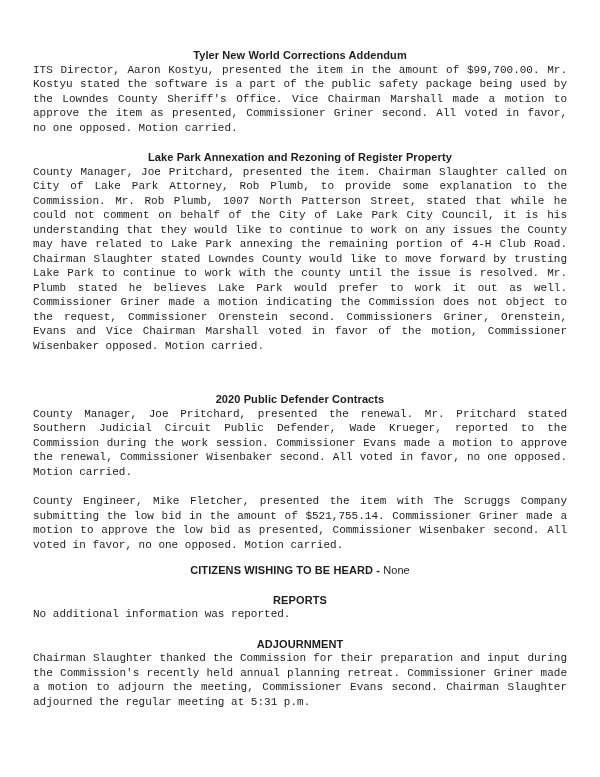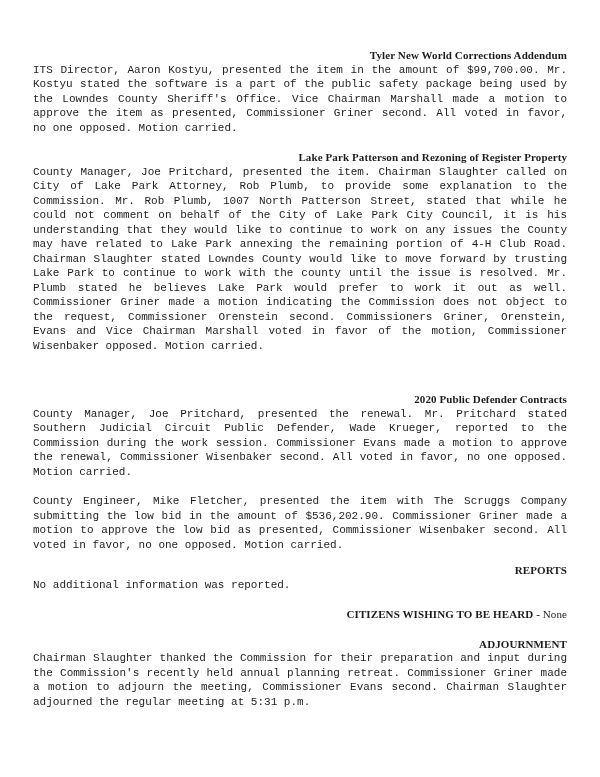--- a/index.html
+++ b/index.html
@@ -19,23 +19,22 @@
     overflow: hidden;
     box-sizing: border-box;
     padding: 48px 33px 0 33px;
   }
   .section { margin: 0; }
   .section + .section { margin-top: 15px; }
   .section:nth-of-type(3) { margin-top: 39px; }
   .section:nth-of-type(5) { margin-top: 11px; }
   .heading {
     font-weight: bold;
-    text-align: right;
+    text-align: center;
     letter-spacing: 0.1px;
-    font-family: Liberation Serif, serif;
   }
   .heading .heading-suffix {
     font-weight: normal;
   }
   .body-text {
     margin: 0;
     text-align: justify;
     text-justify: inter-word;
     font-family: Liberation Mono, monospace;
   }
@@ -43,35 +42,35 @@
 </head>
 <body>
 
 <div class="page" style="--page-bg: #ffffff; --text-color: #1d1d1d;">
   <div>
       <section class="section">
         <div class="heading"><span class="heading-bold">Tyler New World Corrections Addendum</span></div>
         <p class="body-text">ITS Director, Aaron Kostyu, presented the item in the amount of $99,700.00.  Mr. Kostyu stated the software is a part of the public safety package being used by the Lowndes County Sheriff's Office.  Vice Chairman Marshall made a motion to approve the item as presented, Commissioner Griner second.  All voted in favor, no one opposed.  Motion carried.</p>
       </section>
       <section class="section">
-        <div class="heading"><span class="heading-bold">Lake Park Patterson and Rezoning of Register Property</span></div>
+        <div class="heading"><span class="heading-bold">Lake Park Annexation and Rezoning of Register Property</span></div>
         <p class="body-text">County Manager, Joe Pritchard, presented the item.  Chairman Slaughter called on City of Lake Park Attorney, Rob Plumb, to provide some explanation to the Commission.  Mr. Rob Plumb, 1007 North Patterson Street, stated that while he could not comment on behalf of the City of Lake Park City Council, it is his understanding that they would like to continue to work on any issues the County may have related to Lake Park annexing the remaining portion of 4-H Club Road.  Chairman Slaughter stated Lowndes County would like to move forward by trusting Lake Park to continue to work with the county until the issue is resolved.  Mr. Plumb stated he believes Lake Park would prefer to work it out as well.  Commissioner Griner made a motion indicating the Commission does not object to the request, Commissioner Orenstein second.  Commissioners Griner, Orenstein, Evans and Vice Chairman Marshall voted in favor of the motion, Commissioner Wisenbaker opposed.  Motion carried.</p>
       </section>
       <section class="section">
         <div class="heading"><span class="heading-bold">2020 Public Defender Contracts</span></div>
         <p class="body-text">County Manager, Joe Pritchard, presented the renewal.  Mr. Pritchard stated Southern Judicial Circuit Public Defender, Wade Krueger, reported to the Commission during the work session.  Commissioner Evans made a motion to approve the renewal, Commissioner Wisenbaker second.  All voted in favor, no one opposed.  Motion carried.</p>
       </section>
       <section class="section">
-        <p class="body-text">County Engineer, Mike Fletcher, presented the item with The Scruggs Company submitting the low bid in the amount of $536,202.90.  Commissioner Griner made a motion to approve the low bid as presented, Commissioner Wisenbaker second.  All voted in favor, no one opposed.  Motion carried.</p>
+        <p class="body-text">County Engineer, Mike Fletcher, presented the item with The Scruggs Company submitting the low bid in the amount of $521,755.14.  Commissioner Griner made a motion to approve the low bid as presented, Commissioner Wisenbaker second.  All voted in favor, no one opposed.  Motion carried.</p>
+      </section>
+      <section class="section">
+        <div class="heading"><span class="heading-bold">CITIZENS WISHING TO BE HEARD -</span> <span class="heading-suffix">None</span></div>
       </section>
       <section class="section">
         <div class="heading"><span class="heading-bold">REPORTS</span></div>
         <p class="body-text">No additional information was reported.</p>
-      </section>
-      <section class="section">
-        <div class="heading"><span class="heading-bold">CITIZENS WISHING TO BE HEARD -</span> <span class="heading-suffix">None</span></div>
       </section>
       <section class="section">
         <div class="heading"><span class="heading-bold">ADJOURNMENT</span></div>
         <p class="body-text">Chairman Slaughter thanked the Commission for their preparation and input during the Commission's recently held annual planning retreat.  Commissioner Griner made a motion to adjourn the meeting, Commissioner Evans second.  Chairman Slaughter adjourned the regular meeting at 5:31 p.m.</p>
       </section>
     </div>
 </div>
 
 </body></html>

